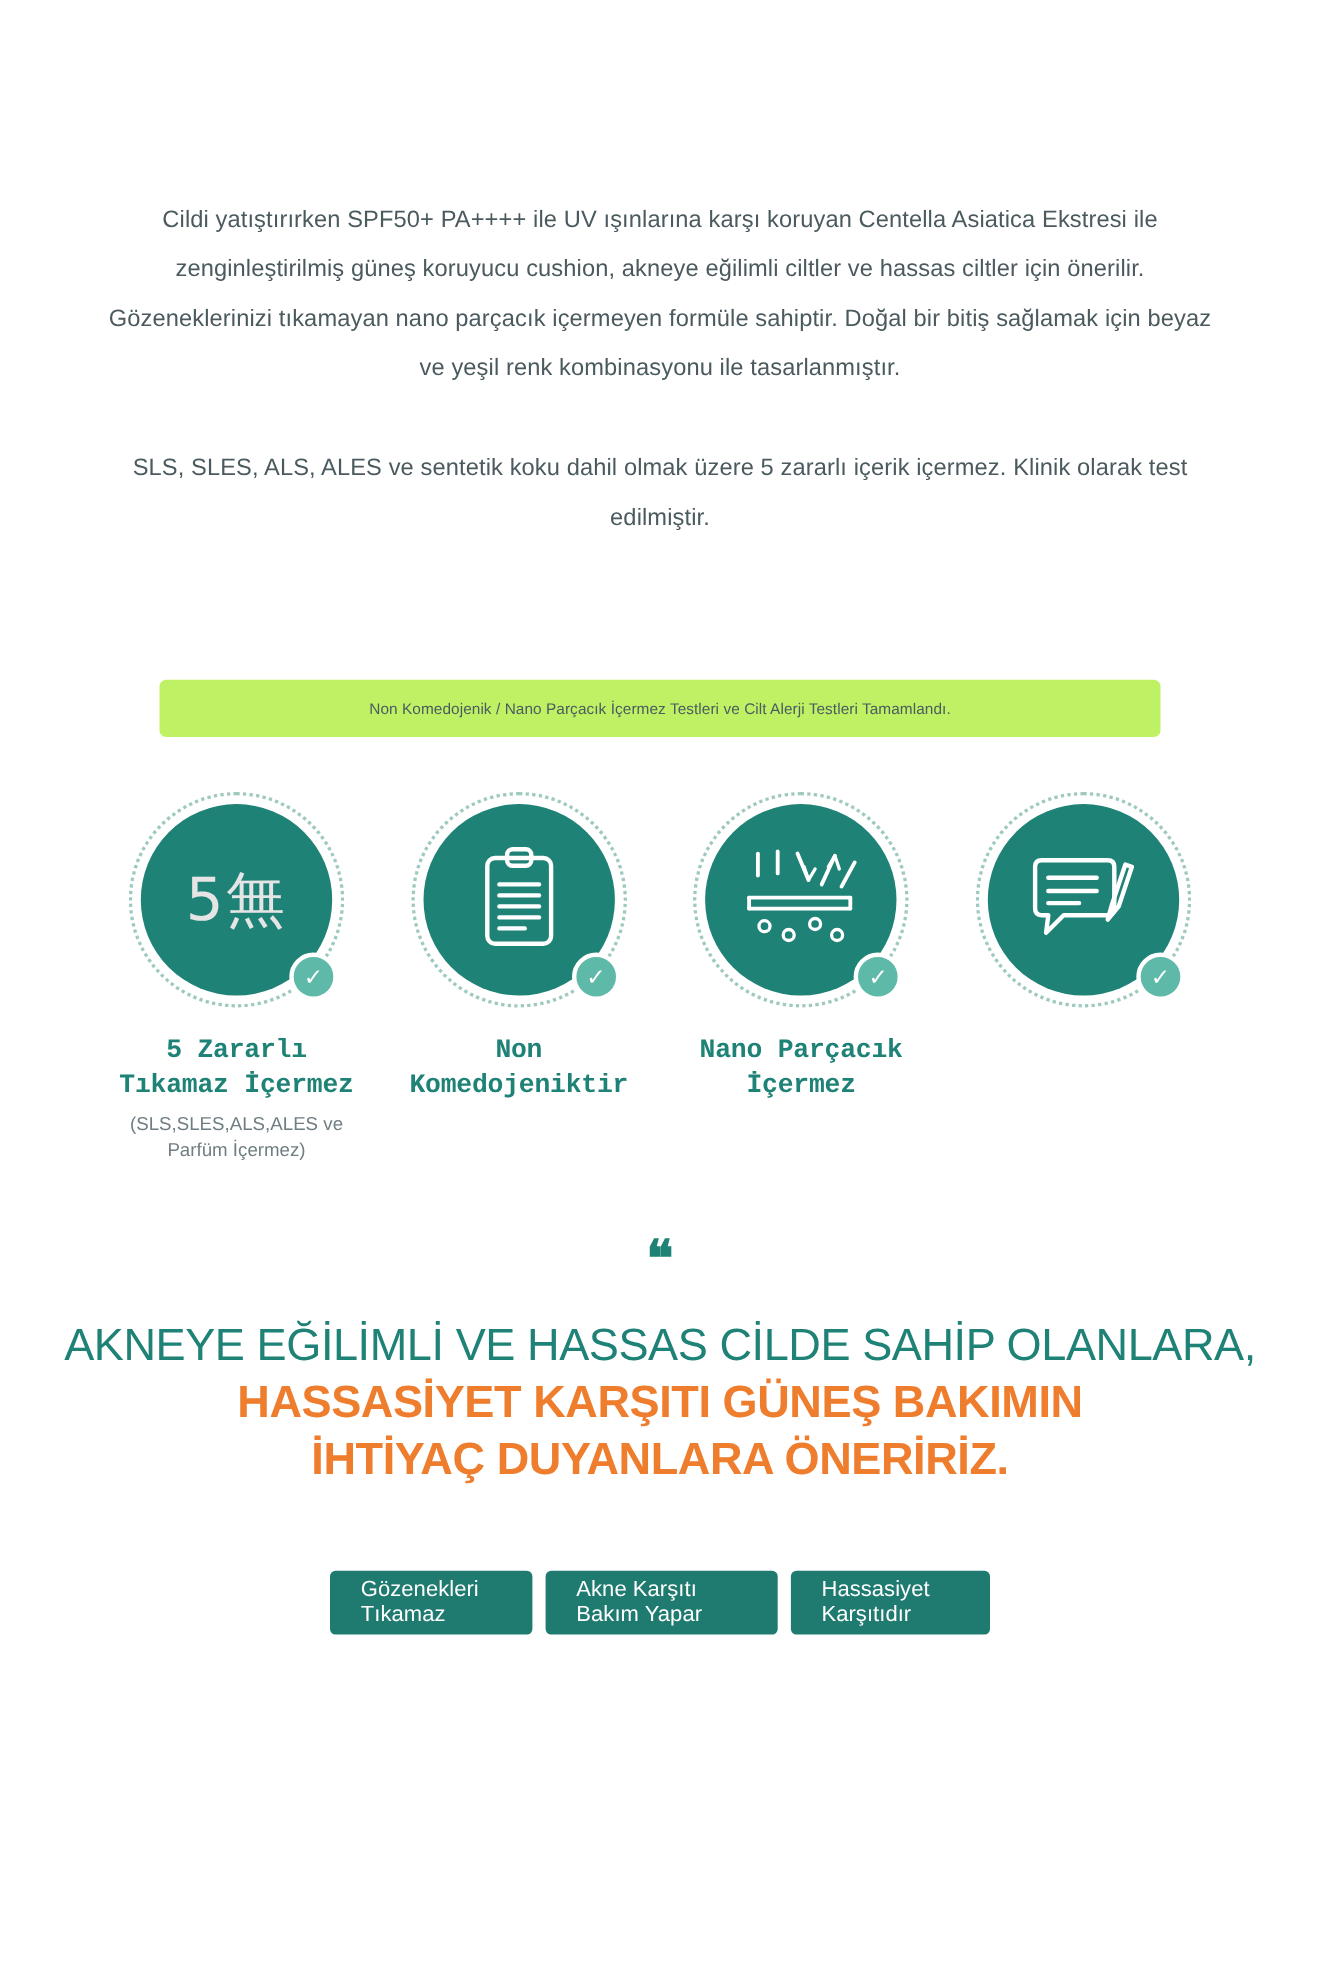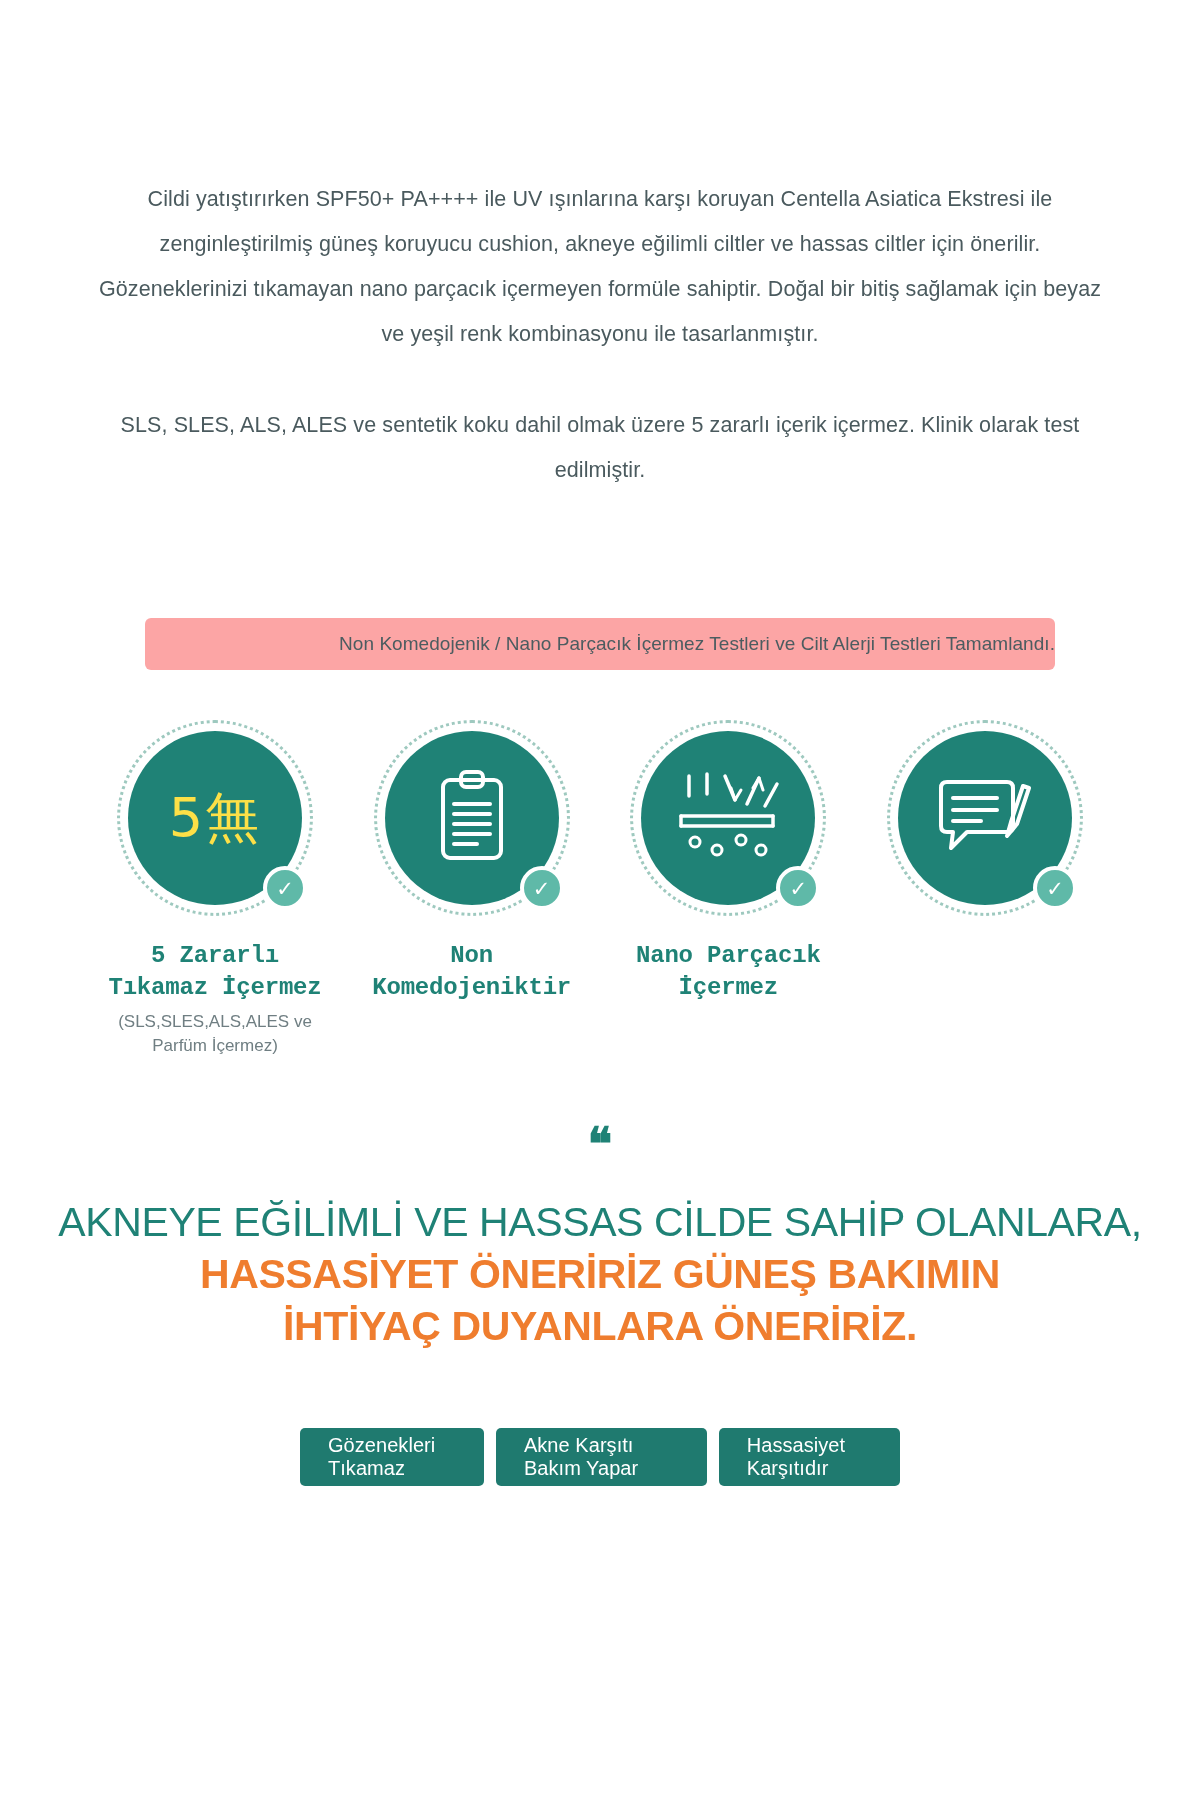--- a/index.html
+++ b/index.html
@@ -39,26 +39,26 @@
   }
 
   
   .test-banner {
     position: absolute;
     left: 50%;
     transform: translateX(-50%);
     top: 618px;
     width: 910px;
     height: 52px;
-    background: #fca5a5;
+    background: #bef264;
     border-radius: 6px;
     display: flex;
     align-items: center;
-    justify-content: flex-end;
-    font-size: 19px;
+    justify-content: center;
+    font-size: 14px;
     color: #4c5c60;
     letter-spacing: 0.05px;
   }
 
   
   .badges {
     position: absolute;
     top: 720px;
     left: 50%;
     transform: translateX(-50%);
@@ -123,21 +123,21 @@
     font-family: Liberation Mono, monospace;
   }
   .badge-sub {
     margin-top: 6px;
     font-size: 17px;
     line-height: 24px;
     color: #6f7e82;
   }
 
   .kanji {
-    color: #fde047;
+    color: #e5e5e5;
     font-size: 54px;
     font-family: "DejaVu Sans", sans-serif;
     letter-spacing: 2px;
     line-height: 1;
   }
 
   
   .quote-mark {
     position: absolute;
     top: 1122px;
@@ -310,21 +310,21 @@
         </div>
       </div>
     </div>
 
   </div>
 
   <div class="quote-mark">❝</div>
 
   <div class="headline">
     <div class="line1">AKNEYE EĞİLİMLİ VE HASSAS CİLDE SAHİP OLANLARA,</div>
-    <div class="line2">HASSASİYET ÖNERİRİZ GÜNEŞ BAKIMIN</div>
+    <div class="line2">HASSASİYET KARŞITI GÜNEŞ BAKIMIN</div>
     <div class="line3">İHTİYAÇ DUYANLARA ÖNERİRİZ.</div>
   </div>
 
   <div class="pills">
     <div class="pill">
       <span>Gözenekleri Tıkamaz</span>
     </div>
     <div class="pill">
       <span>Akne Karşıtı Bakım Yapar</span>
     </div>

